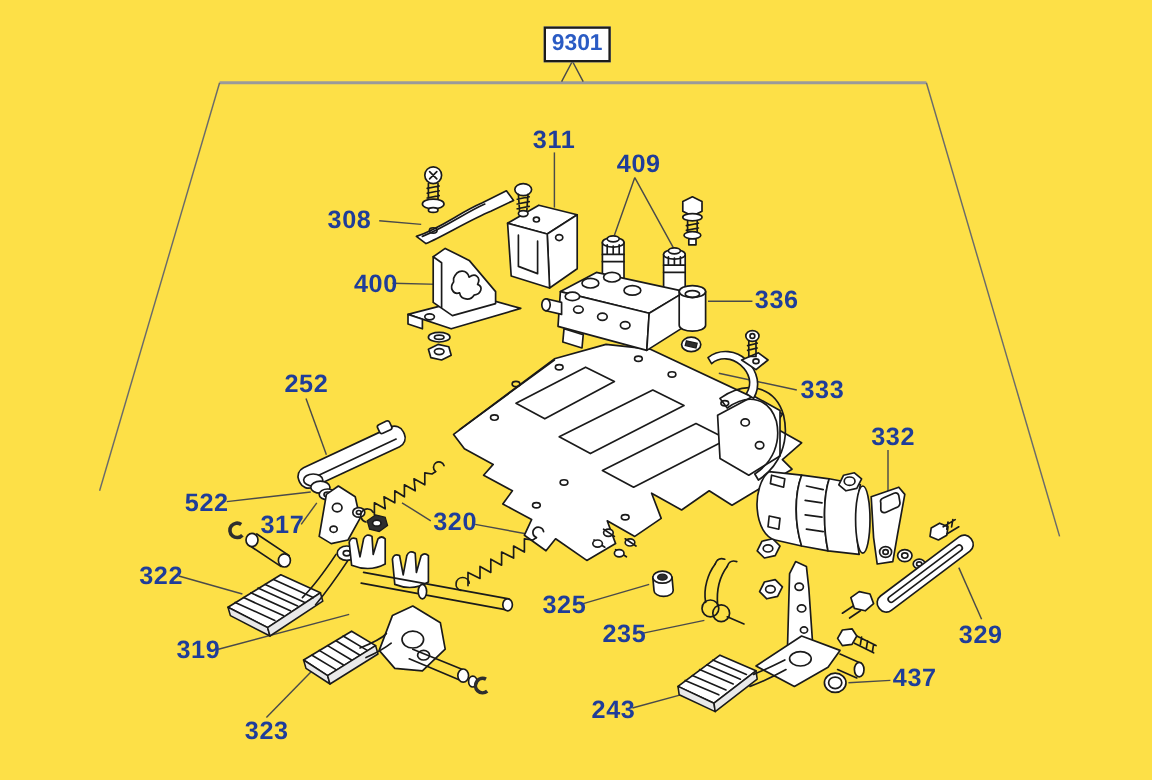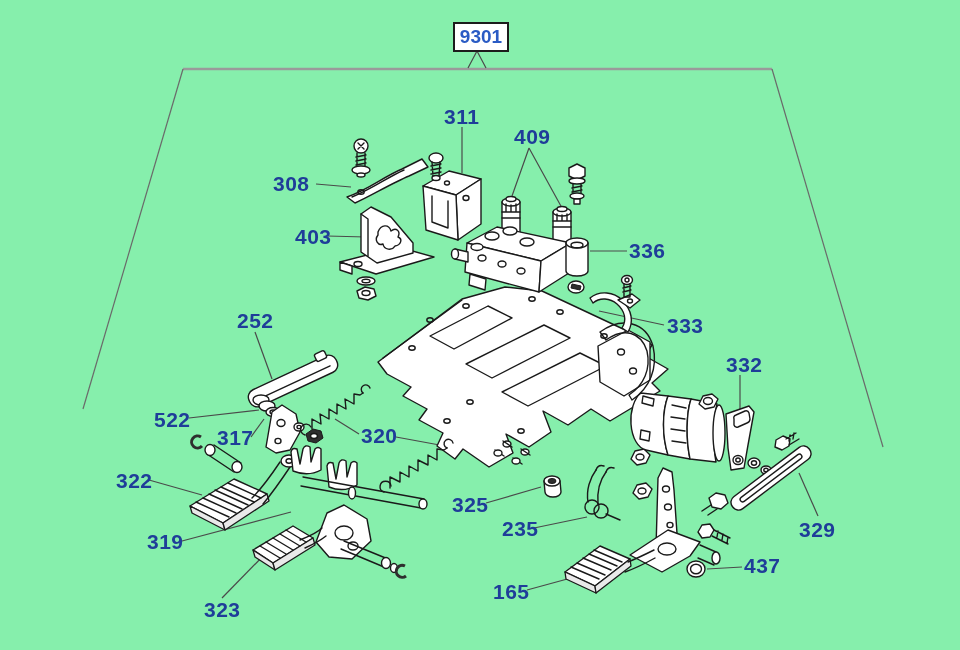--- a/index.html
+++ b/index.html
@@ -1,16 +1,16 @@
 <!DOCTYPE html>
 <html><head>
 <meta charset="utf-8">
 <style>
   html,body{margin:0;padding:0;background:#fff;}
-  .stage{position:relative;width:960px;height:650px;background:#86efac;overflow:hidden;
+  .stage{position:relative;width:960px;height:650px;background:#fde047;overflow:hidden;
          font-family:"Liberation Sans", sans-serif;}
   .stage svg{position:absolute;left:0;top:0;}
   .plabel{position:absolute;font-size:21px;font-weight:bold;color:#1f3d99;
           line-height:1;letter-spacing:0.5px;white-space:nowrap;cursor:pointer;}
   .refbox{position:absolute;left:453px;top:22px;width:52px;height:26px;
           border:2px solid #1c1c1c;background:#fff;display:flex;align-items:center;
           justify-content:center;font-size:19px;font-weight:bold;color:#2a5bc4;cursor:pointer;}
   
   .ln{fill:none;stroke:#1a1a1a;stroke-width:1.4;stroke-linecap:round;stroke-linejoin:round;}
   .fl{fill:#ffffff;stroke:#1a1a1a;stroke-width:1.4;stroke-linejoin:round;}
@@ -308,31 +308,31 @@
   </g>
 
 </svg>
 
 <div class="refbox">
   <span>9301</span>
 </div>
 
 <div class="plabel" style="left:514px;top:126px">409</div>
 <div class="plabel" style="left:273px;top:173px">308</div>
-<div class="plabel" style="left:295px;top:226px">403</div>
+<div class="plabel" style="left:295px;top:226px">400</div>
 <div class="plabel" style="left:444px;top:106px">311</div>
 <div class="plabel" style="left:237px;top:310px">252</div>
 <div class="plabel" style="left:154px;top:409px">522</div>
 <div class="plabel" style="left:217px;top:427px">317</div>
 <div class="plabel" style="left:147px;top:531px">319</div>
 <div class="plabel" style="left:361px;top:425px">320</div>
 <div class="plabel" style="left:116px;top:470px">322</div>
 <div class="plabel" style="left:204px;top:599px">323</div>
 <div class="plabel" style="left:502px;top:518px">235</div>
 <div class="plabel" style="left:452px;top:494px">325</div>
 <div class="plabel" style="left:799px;top:519px">329</div>
 <div class="plabel" style="left:726px;top:354px">332</div>
 <div class="plabel" style="left:667px;top:315px">333</div>
-<div class="plabel" style="left:493px;top:581px">165</div>
+<div class="plabel" style="left:493px;top:581px">243</div>
 <div class="plabel" style="left:744px;top:555px">437</div>
 <div class="plabel" style="left:629px;top:240px">336</div>
 
 </div>
 
 </body></html>

